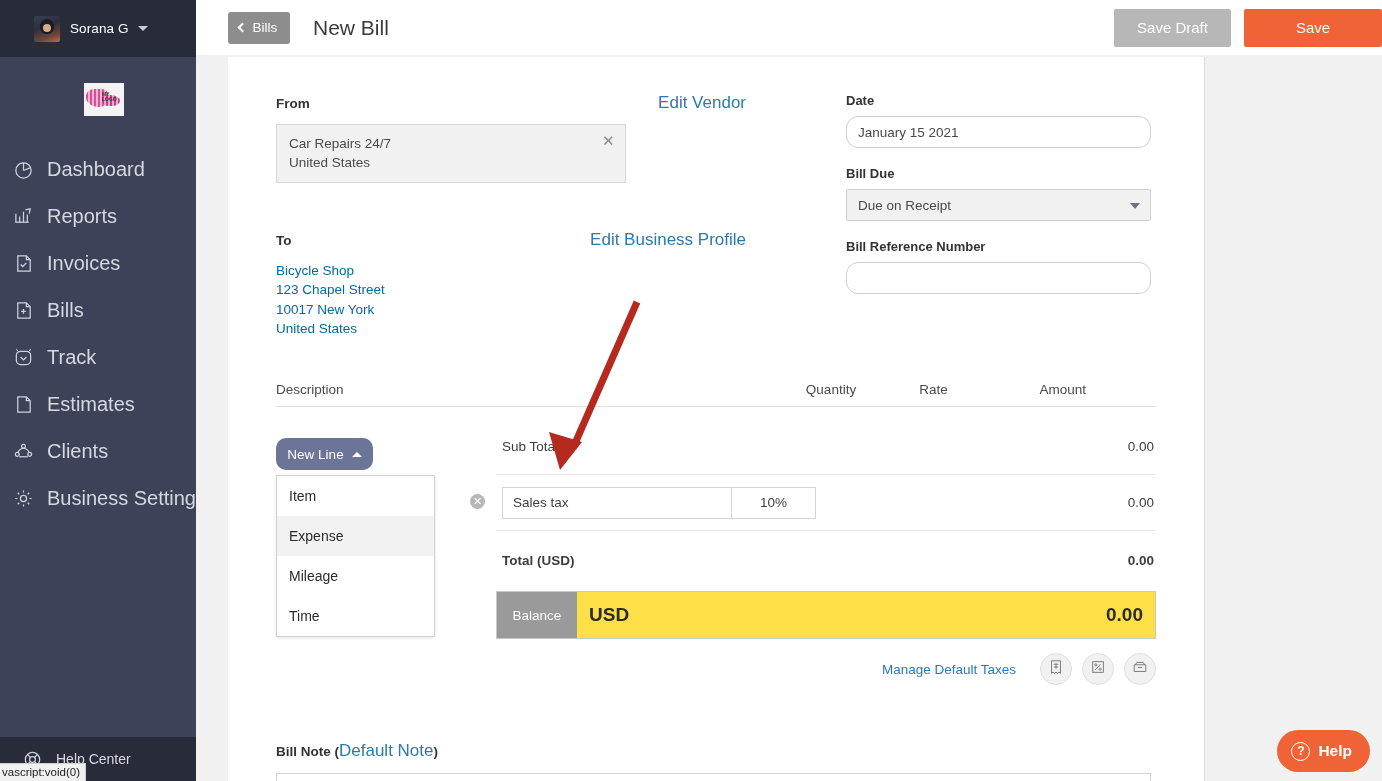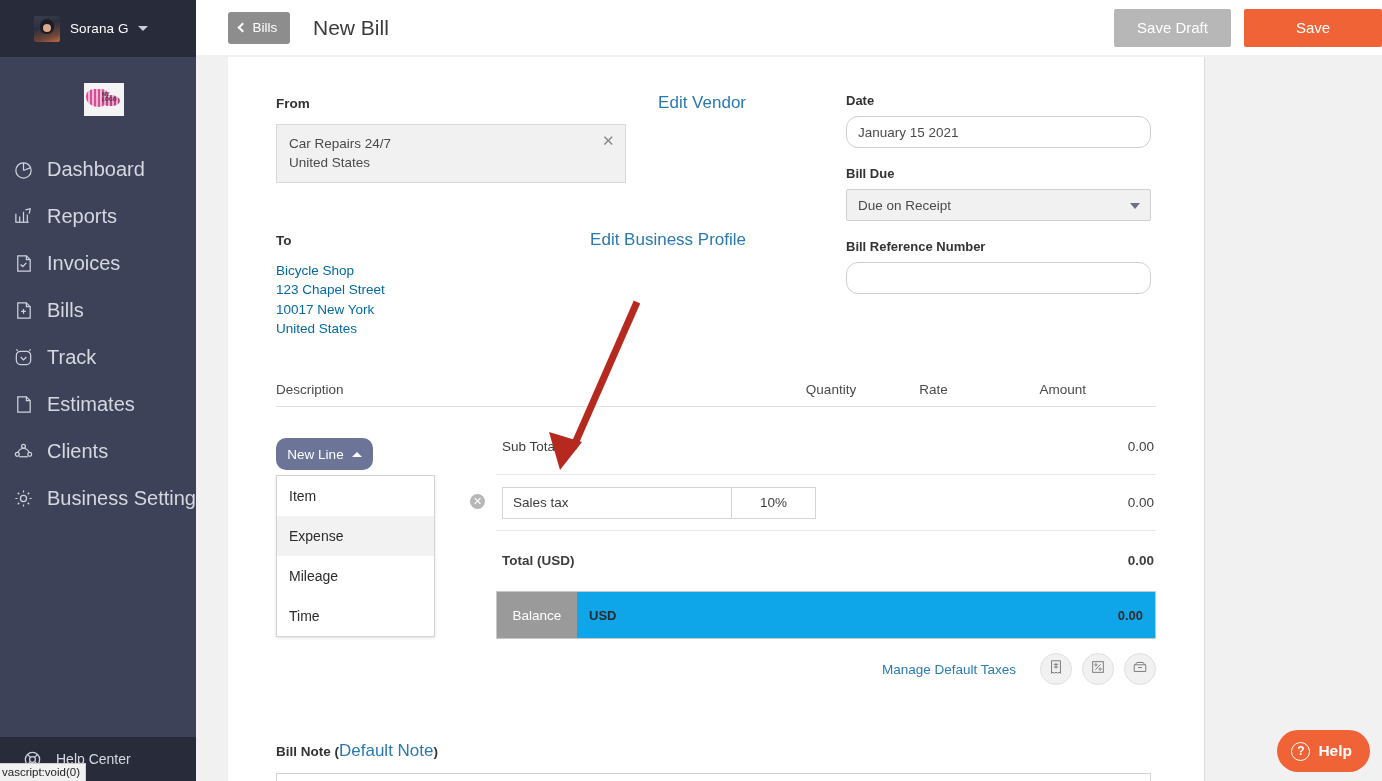--- a/index.html
+++ b/index.html
@@ -285,22 +285,22 @@
   .balance-row {
     display: flex; height: 48px; border: 1px solid #c8c8c8; margin-top: 2px;
   }
   .balance-lbl {
     width: 80px; background: #9a9a9a; color: #ffffff;
     display: flex; align-items: center; justify-content: center;
     font-size: 13.5px;
   }
   .balance-body {
     flex: 1; display: flex; align-items: center; justify-content: space-between;
-    padding: 0 12px; font-size: 13px; color: #2b2b2b; font-weight: bold;
-    background: #0ea5e9;
+    padding: 0 12px; font-size: 19px; color: #2b2b2b; font-weight: bold;
+    background: #fde047;
   }
   .tax-tools {
     display: flex; align-items: center; justify-content: flex-end;
     margin-top: 14px;
   }
   .manage-link { font-size: 13.5px; color: #2a7ab0; cursor: pointer; margin-right: 14px; }
   .circle-btn {
     width: 32px; height: 32px; border-radius: 50%;
     background: #f1f1f1; border: 1px solid #e0e0e0;
     display: flex; align-items: center; justify-content: center;

